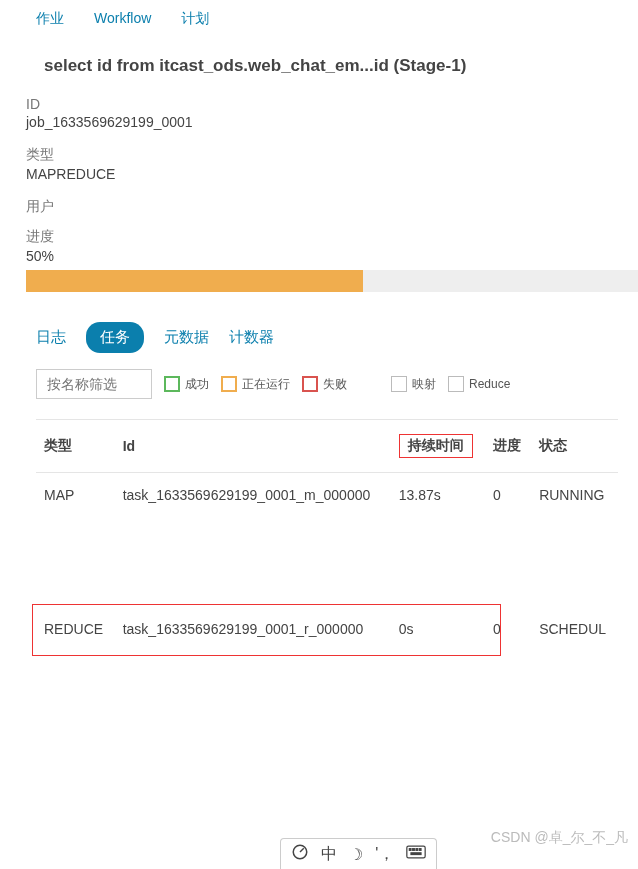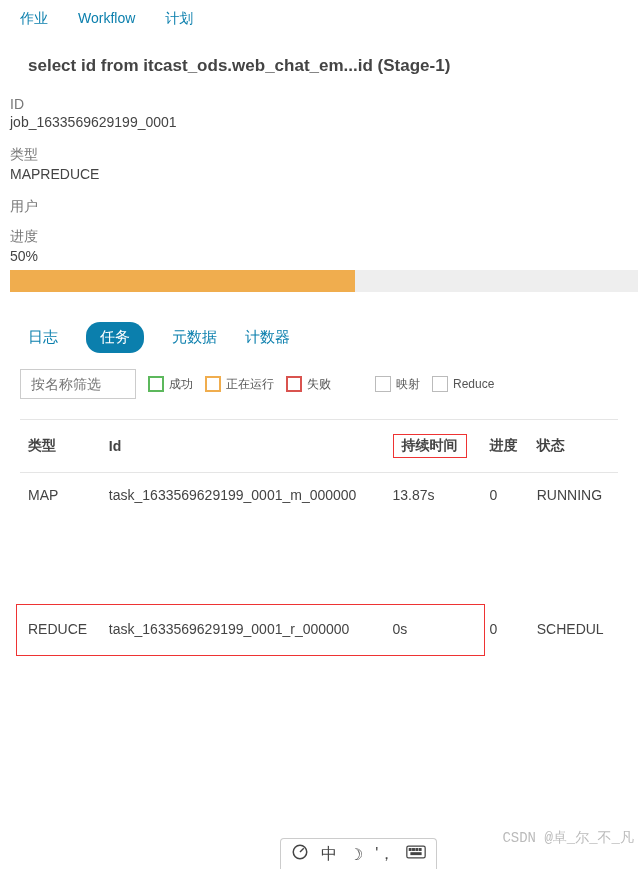--- a/index.html
+++ b/index.html
@@ -54,21 +54,20 @@
   .sub-tabs {
     display: flex;
     align-items: center;
     gap: 20px;
     padding: 30px 20px 16px 20px;
   }
   .sub-tab {
     color: #0b7fad;
     font-size: 15px;
     cursor: pointer;
-    margin-left: 8px;
   }
   .sub-tab.active {
     background: #0b7fad;
     color: #fff;
     padding: 6px 14px;
     border-radius: 14px;
   }
   .filter-row {
     display: flex;
     align-items: center;
@@ -139,25 +138,25 @@
   .row-red-box {
     position: absolute;
     border: 1.5px solid #e33;
     pointer-events: none;
   }
   .table-cell-overflow {
     overflow: hidden;
   }
   .watermark {
     position: absolute;
-    right: 4px;
+    right: 10px;
     bottom: 22px;
     color: #bbb;
     font-size: 14px;
-    font-family: Liberation Mono, monospace;
+    font-family: Liberation Sans, sans-serif;
     pointer-events: none;
   }
   .bottom-toolbar {
     position: absolute;
     bottom: 0;
     left: 280px;
     display: flex;
     align-items: center;
     gap: 12px;
     background: #fff;
@@ -167,20 +166,21 @@
     border-radius: 4px 4px 0 0;
   }
   .tb-icon {
     font-size: 16px;
     color: #444;
   }
   .page-body {
     position: relative;
     height: 869px;
     overflow: hidden;
+    padding-left: 16px;
   }
 </style>
 </head>
 <body>
 
 <div class="page-body">
 
   <div class="top-nav">
     <a href="#">作业</a>
     <a href="#">Workflow</a>

